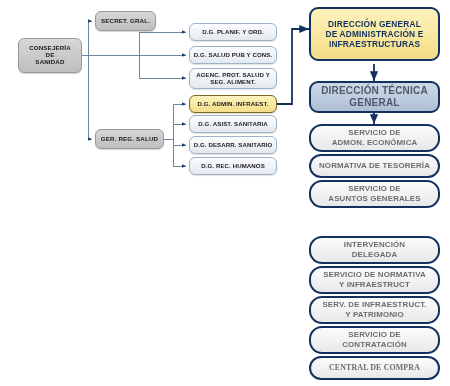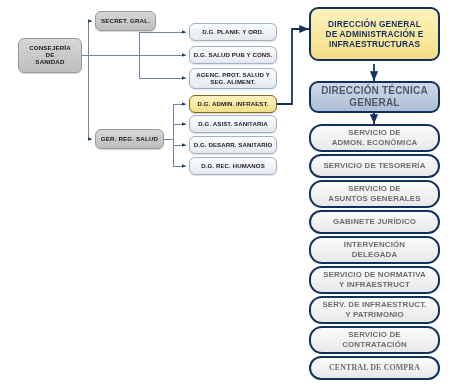--- a/index.html
+++ b/index.html
@@ -190,26 +190,25 @@
   <div class="node n-yellow-lg" style="left:309px; top:7px; width:131px; height:54px;">DIRECCIÓN GENERAL
 DE ADMINISTRACIÓN E
 INFRAESTRUCTURAS</div>
 
   <div class="node n-bluegrey" style="left:309px; top:81px; width:131px; height:32px;">DIRECCIÓN TÉCNICA
 GENERAL</div>
 
   <div class="node n-service" style="left:309px; top:124px; width:131px; height:28px;">SERVICIO DE
 ADMON. ECONÓMICA</div>
 
-  <div class="node n-service" style="left:309px; top:154px; width:131px; height:24px;">SERVICIO DE TESORERÍA</div>
+  <div class="node n-service" style="left:309px; top:154px; width:131px; height:24px;">NORMATIVA DE TESORERÍA</div>
 
   <div class="node n-service" style="left:309px; top:180px; width:131px; height:28px;">SERVICIO DE
 ASUNTOS GENERALES</div>
 
-  <div class="node n-service" style="left:309px; top:210px; width:131px; height:24px;">GABINETE JURÍDICO</div>
 
   <div class="node n-service" style="left:309px; top:236px; width:131px; height:28px;">INTERVENCIÓN
 DELEGADA</div>
 
   <div class="node n-service" style="left:309px; top:266px; width:131px; height:28px;">SERVICIO DE NORMATIVA
 Y INFRAESTRUCT</div>
 
   <div class="node n-service" style="left:309px; top:296px; width:131px; height:28px;">SERV. DE INFRAESTRUCT.
 Y PATRIMONIO</div>
 

